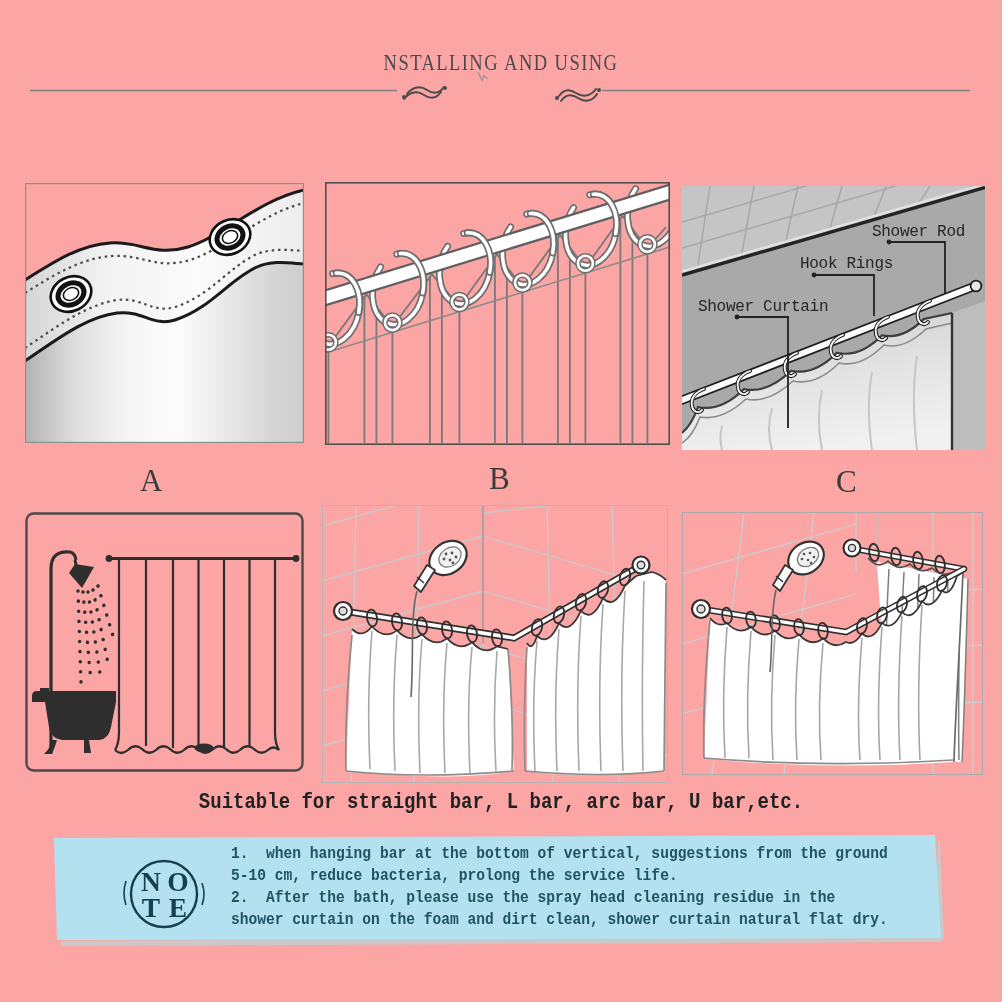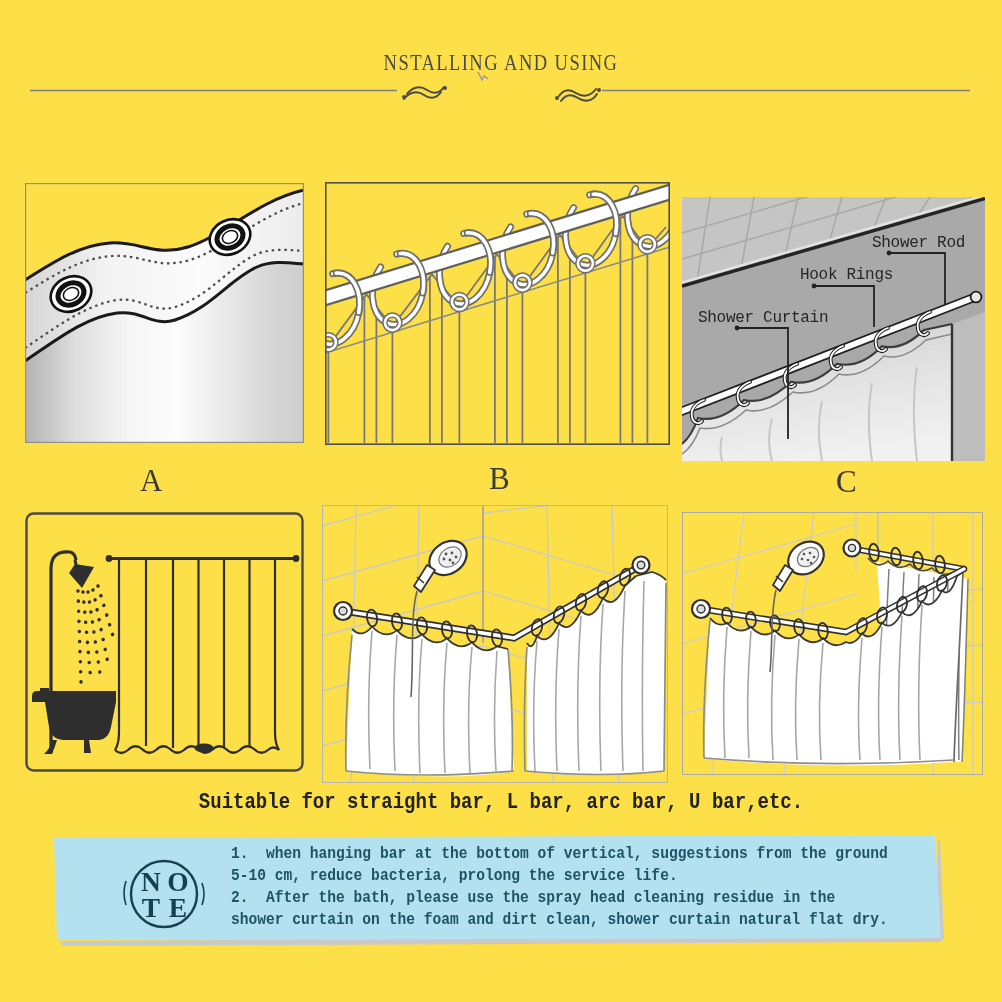--- a/index.html
+++ b/index.html
@@ -1,16 +1,16 @@
 <!DOCTYPE html>
 <html><head>
 <meta charset="utf-8">
 <style>
   html,body{margin:0;padding:0;background:#ffffff;}
-  #page{position:relative;width:1002px;height:1002px;background:#fde047;overflow:hidden;
+  #page{position:relative;width:1002px;height:1002px;background:#fca5a5;overflow:hidden;
         font-family:"Liberation Sans",sans-serif;}
   .abs{position:absolute;}
   #title{left:0;top:49px;width:1002px;text-align:center;
     font-family:"Liberation Serif",serif;font-size:23.5px;font-weight:normal;
     letter-spacing:1.8px;color:#4a4a4a;transform:scaleX(0.79);transform-origin:50% 0;}
   .plabel{font-family:"Liberation Serif",serif;font-size:31px;color:#3a3a3a;}
   #suit{left:0;top:790px;width:1002px;text-align:center;
     font-family:"Liberation Mono",monospace;font-size:19px;font-weight:bold;color:#222;
     transform:scaleY(1.15);transform-origin:50% 0;}
   .noteln{position:absolute;left:231px;font-family:"Liberation Mono",monospace;
@@ -152,21 +152,21 @@
     <g stroke="#ffffff" stroke-width="3.6" fill="none" stroke-linecap="round">
       <path d="M11.2,91.1 A 25 36 12 0 1 33.7,130.6"></path>
       <path d="M75.2,71.5 A 25 36 12 0 1 97.7,111.0"></path>
       <path d="M142.2,50.9 A 25 36 12 0 1 164.7,90.4"></path>
       <path d="M205.2,31.5 A 25 36 12 0 1 227.7,71.0"></path>
       <path d="M268.2,12.2 A 25 36 12 0 1 290.7,51.7"></path>
       <path d="M330.2,-6.8 A 25 36 12 0 1 352.7,32.7"></path>
     </g>
     <rect x="0.8" y="0.8" width="343.4" height="261.4" fill="none" stroke="#4f4f4f" stroke-width="1.6"></rect>
   </svg></div>
-  <div class="abs" id="svgC" style="left:682px;top:197px"><svg width="303" height="264" viewBox="0 0 303 264">
+  <div class="abs" id="svgC" style="left:682px;top:186px"><svg width="303" height="264" viewBox="0 0 303 264">
     <defs>
       <linearGradient id="gC" x1="0.2" y1="0" x2="0.5" y2="1">
         <stop offset="0" stop-color="#cfcfcf"></stop>
             <stop offset="0.55" stop-color="#e4e4e4"></stop>
         <stop offset="1" stop-color="#f1f1f1"></stop>
       </linearGradient>
     </defs>
     <rect x="0" y="0" width="303" height="264" fill="#a9a9a9"></rect>
 
     <polygon points="0,0 303,0 303,1 0,88" fill="#c5c5c5"></polygon>

